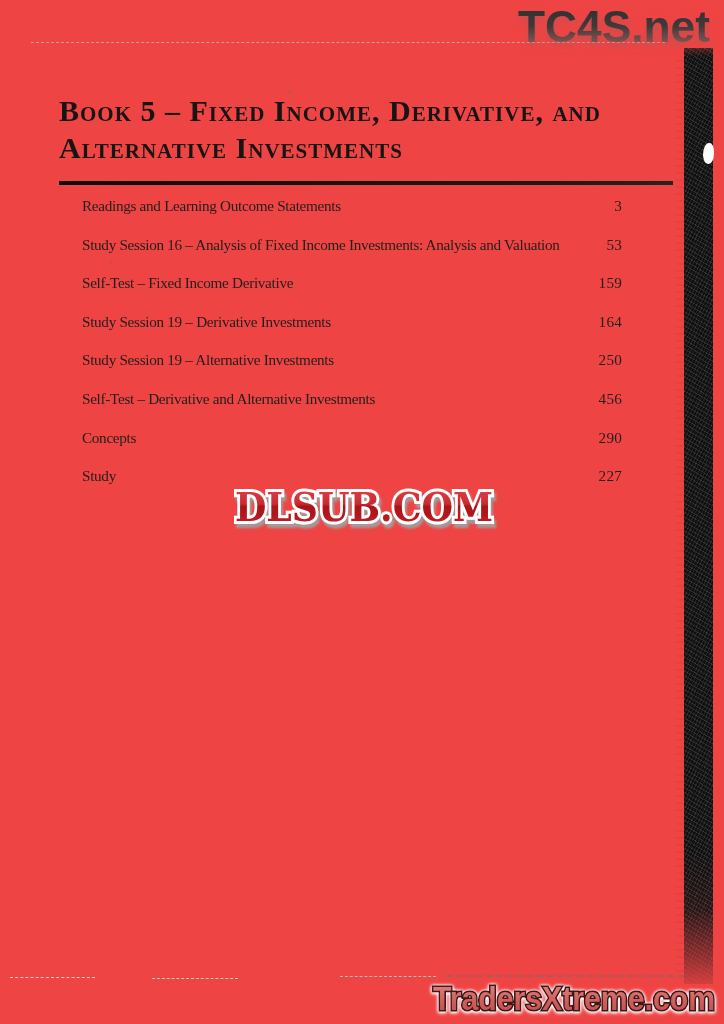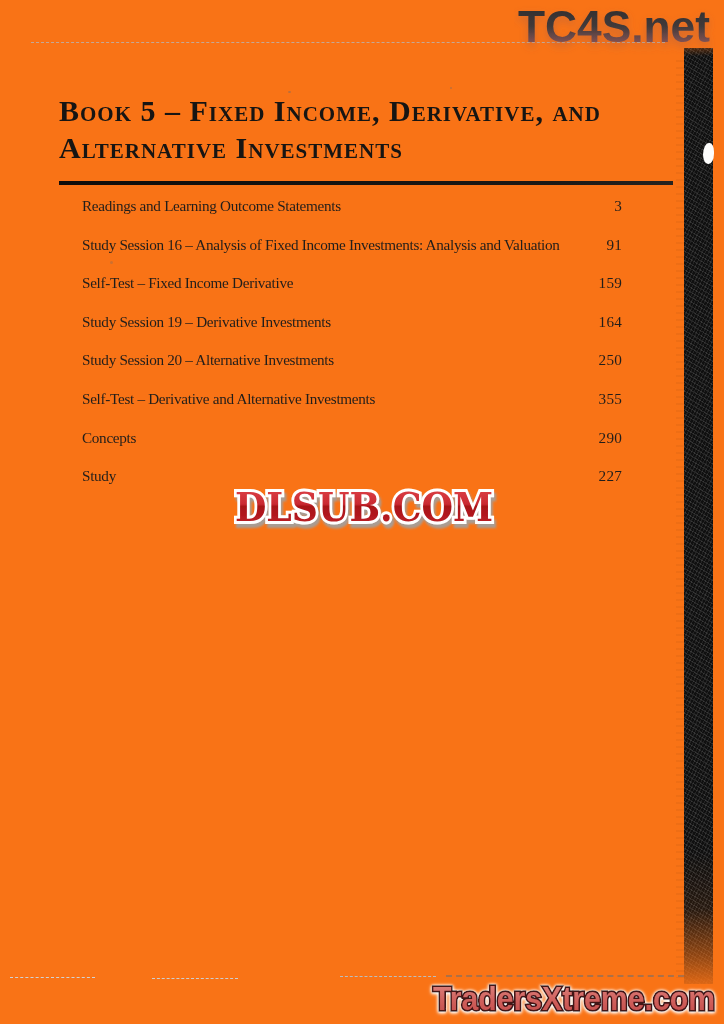--- a/index.html
+++ b/index.html
@@ -1,21 +1,21 @@
 <!DOCTYPE html>
 <html><head>
 <meta charset="utf-8">
 <style>
   html,body{margin:0;padding:0;}
   body{
     width:724px;height:1024px;position:relative;overflow:hidden;
     background:#ffffff;
     font-family:"Liberation Serif", serif;
   }
-  .page{position:absolute;inset:0;background:#f97316;}
+  .page{position:absolute;inset:0;background:#ef4444;}
 
   
   .dash{position:absolute;height:0;border-top:1px dashed #b6b6b6;}
   .top-dash{left:31px;top:42px;width:634px;opacity:.8;}
   .bot-dash-1{left:10px;top:977px;width:85px;border-top-color:#d2d2d2;}
   .bot-dash-2{left:152px;top:978px;width:86px;border-top-color:#cdcdcd;}
   .bot-dash-3{left:340px;top:976px;width:96px;border-top-color:#bdbdbd;}
   .bot-dash-4{left:446px;top:975px;width:238px;border-top:2px dashed #6f6f6f;opacity:.55;}
 
   
@@ -98,41 +98,41 @@
 
   <div class="toc">
     <div class="toc-row">
       <span class="toc-label">Readings and Learning Outcome Statements</span>
       <span class="toc-dot"></span>
       <span class="toc-page">3</span>
     </div>
     <div class="toc-row">
       <span class="toc-label">Study Session 16 – Analysis of Fixed Income Investments: Analysis and Valuation</span>
       <span class="toc-dot"></span>
-      <span class="toc-page">91</span>
+      <span class="toc-page">53</span>
     </div>
     <div class="toc-row">
       <span class="toc-label">Self-Test – Fixed Income Derivative</span>
       <span class="toc-dot"></span>
       <span class="toc-page">159</span>
     </div>
     <div class="toc-row">
       <span class="toc-label">Study Session 19 – Derivative Investments</span>
       <span class="toc-dot"></span>
       <span class="toc-page">164</span>
     </div>
     <div class="toc-row">
-      <span class="toc-label">Study Session 20 – Alternative Investments</span>
+      <span class="toc-label">Study Session 19 – Alternative Investments</span>
       <span class="toc-dot"></span>
       <span class="toc-page">250</span>
     </div>
     <div class="toc-row">
       <span class="toc-label">Self-Test – Derivative and Alternative Investments</span>
       <span class="toc-dot"></span>
-      <span class="toc-page">355</span>
+      <span class="toc-page">456</span>
     </div>
     <div class="toc-row">
       <span class="toc-label">Concepts</span>
       <span class="toc-dot"></span>
       <span class="toc-page">290</span>
     </div>
     <div class="toc-row">
       <span class="toc-label">Study</span>
       <span class="toc-dot"></span>
       <span class="toc-page">227</span>

